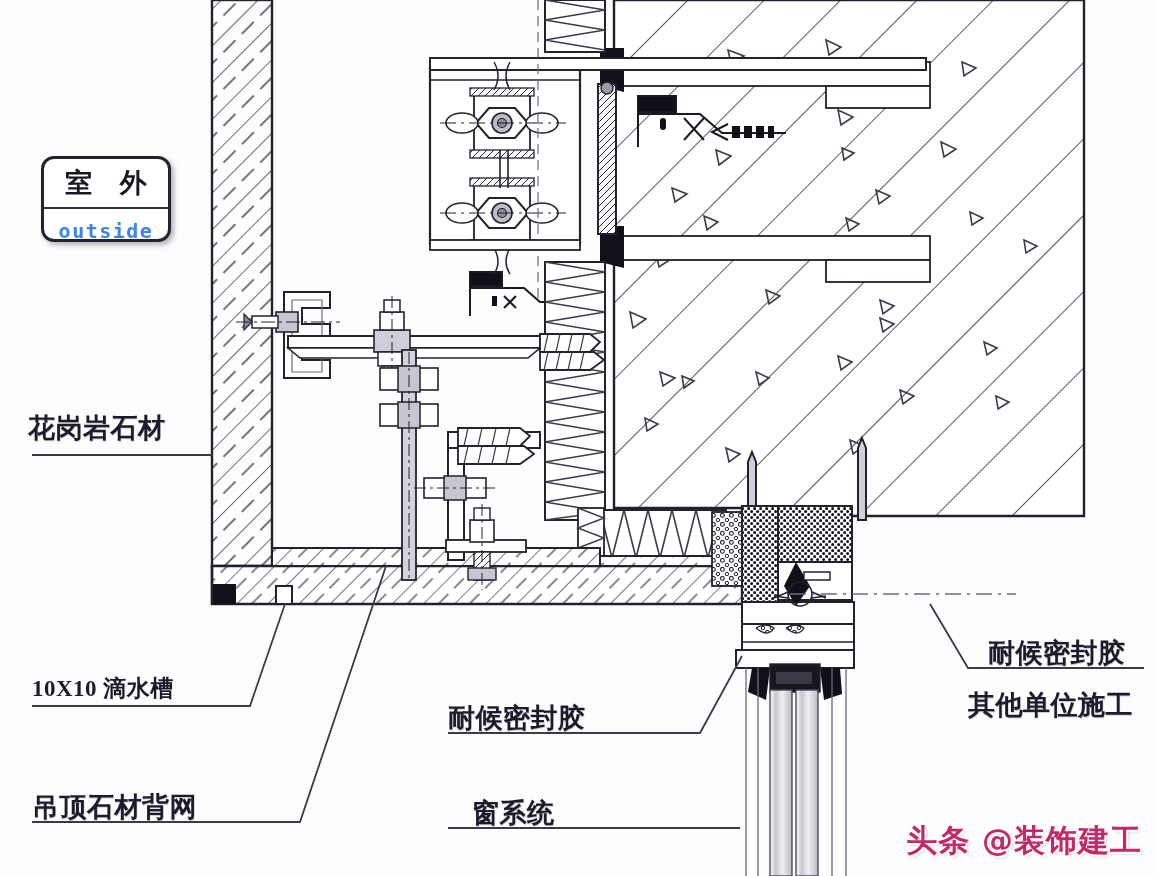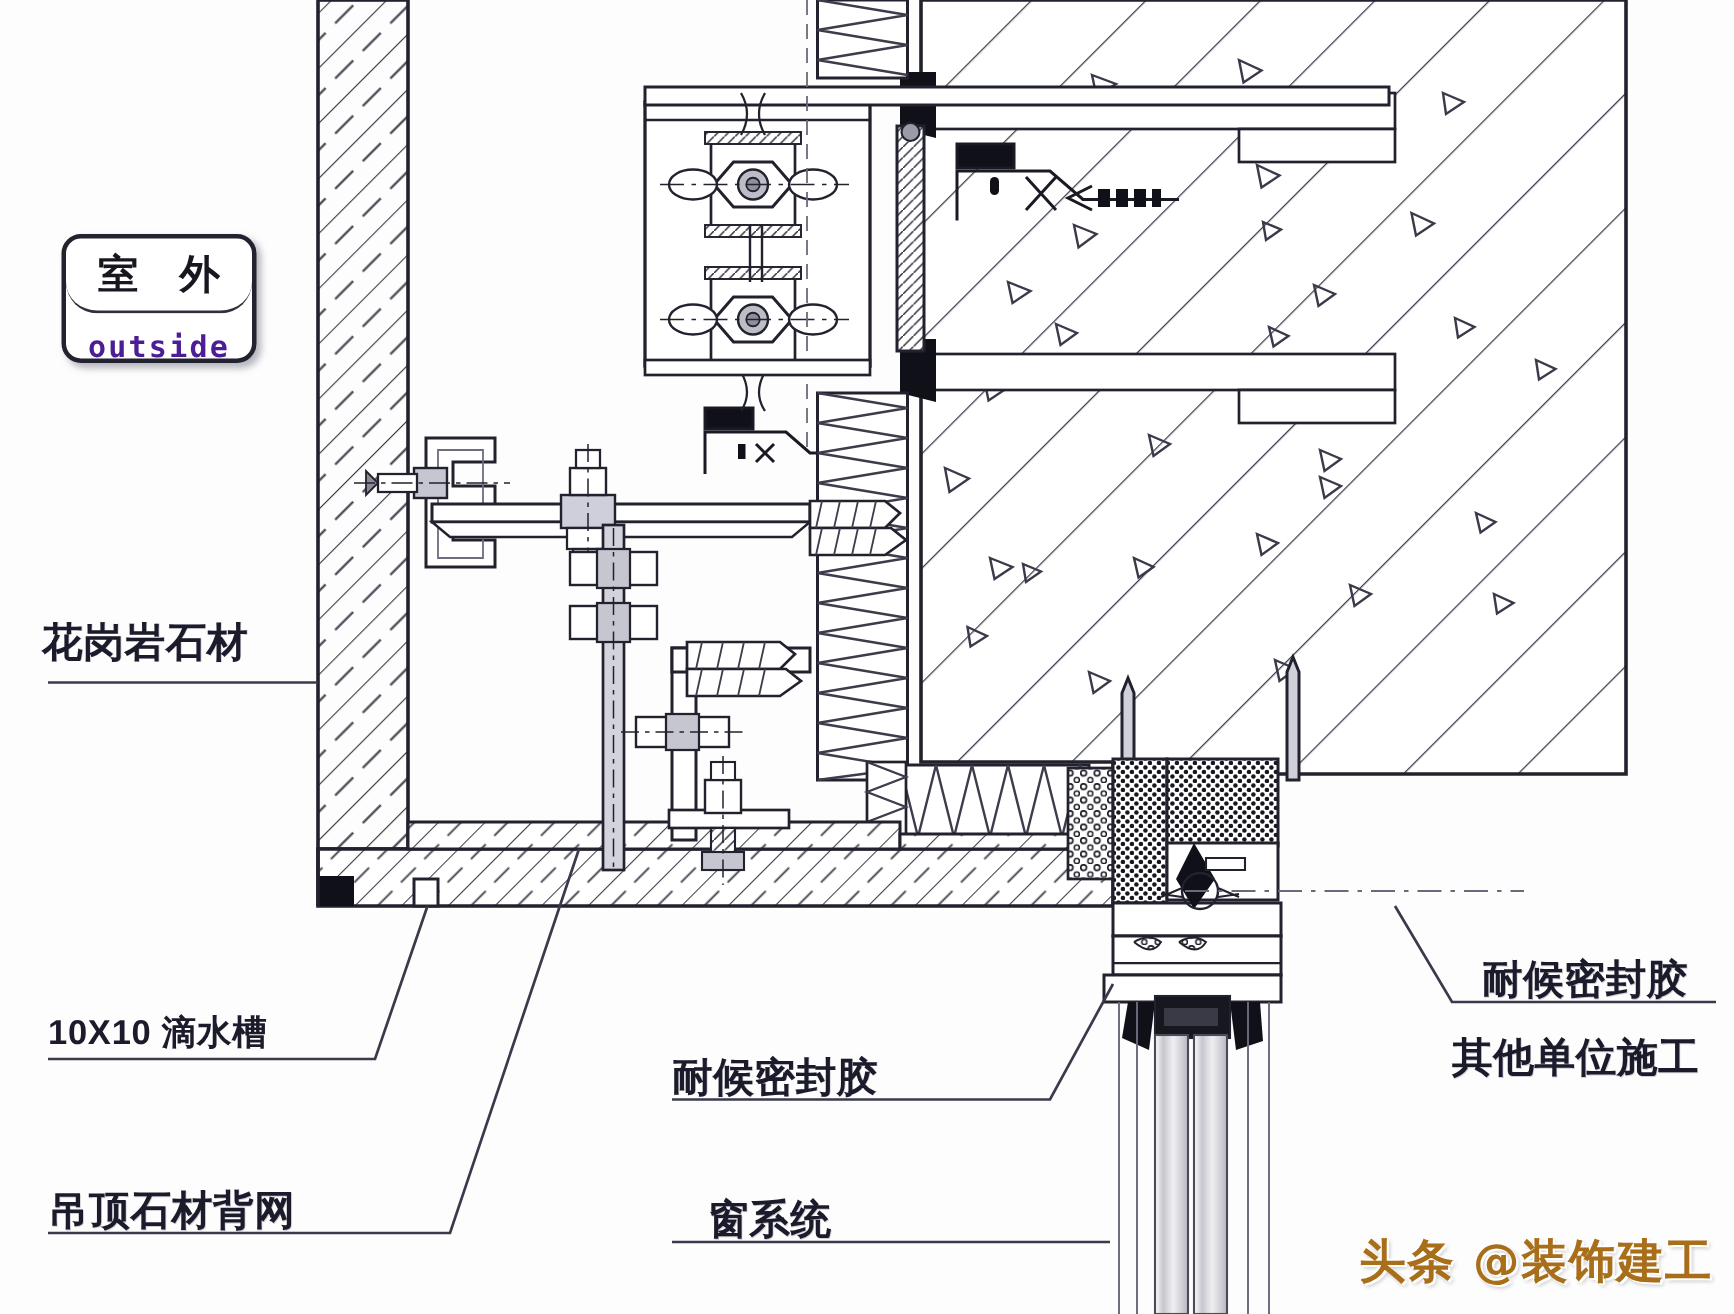--- a/index.html
+++ b/index.html
@@ -23,21 +23,21 @@
   #drawing {
     position: absolute;
     left: 0; top: 0;
     width: 1156px;
     height: 876px;
   }
   .lbl {
     position: absolute;
     color: #1b1b2b;
     white-space: nowrap;
-    font-family: Liberation Sans, sans-serif;
+    font-family: Liberation Serif, serif;
     letter-spacing: 0.5px;
   }
   .lbl-cn {
     font-size: 27px;
     font-weight: 700;
     text-shadow: 0.5px 0.5px 0 rgba(120,120,140,0.35);
   }
   .lbl-mixed {
     font-size: 23px;
     font-weight: 700;
@@ -59,40 +59,39 @@
     display: flex;
     align-items: center;
     justify-content: center;
     border-bottom: 2px solid #30303c;
     font-size: 27px;
     font-weight: 700;
     letter-spacing: 9px;
     text-indent: 9px;
     color: #17171f;
     font-family: "DejaVu Sans", sans-serif;
-    border-radius: 21px;
   }
   .outside-box .ob-bot {
     height: 43px;
     display: flex;
     align-items: center;
     justify-content: center;
     font-size: 20px;
     font-weight: 700;
     letter-spacing: 1.5px;
-    color: #4c1d95;
+    color: #3b82f6;
     font-family: "DejaVu Sans Mono", monospace;
   }
   .watermark {
     position: absolute;
     right: 14px;
     bottom: 14px;
     font-size: 31px;
     font-weight: 700;
-    color: #a16207;
+    color: #be185d;
     font-family: "DejaVu Sans", sans-serif;
     letter-spacing: 1px;
     text-shadow: 1.5px 1.5px 0 #ffffff, -1px -1px 0 #ffffff, 2px 2px 3px rgba(0,0,0,0.25);
     opacity: 0.92;
   }
 </style>
 </head>
 <body>
 
 <div id="stage">

